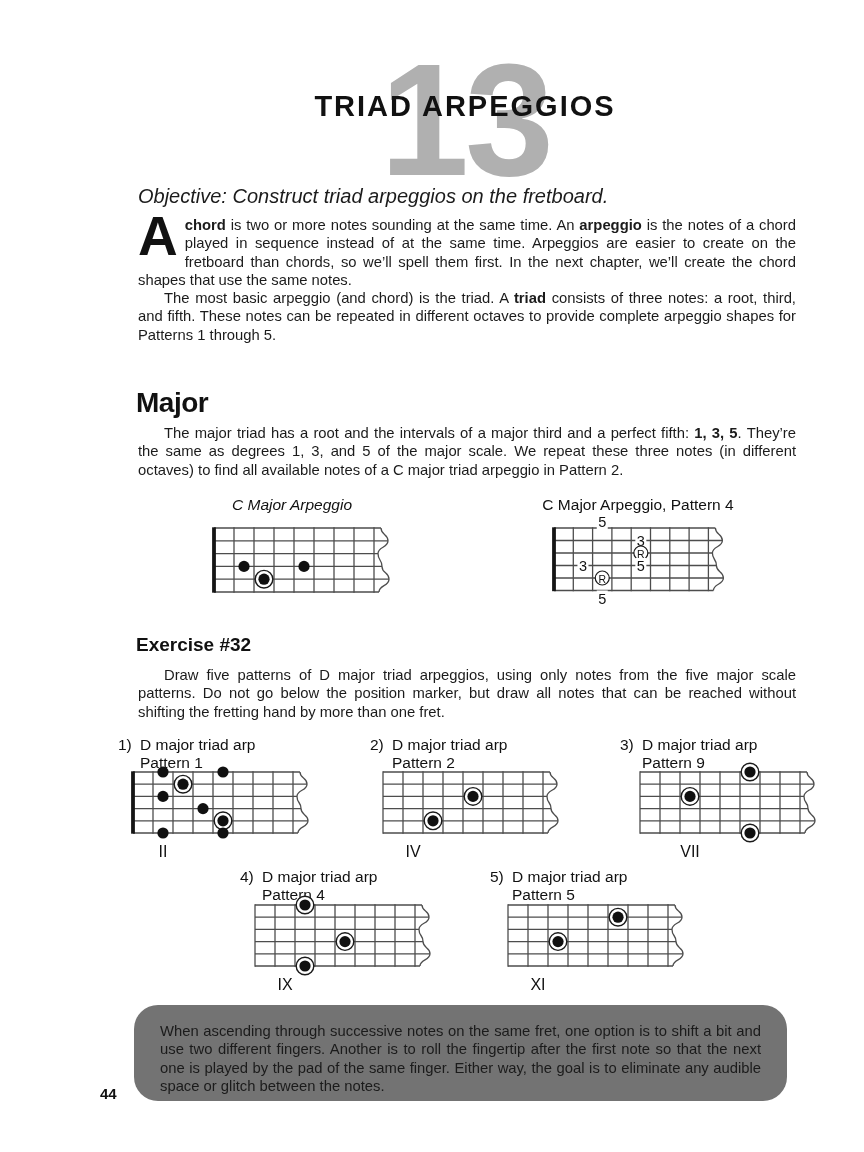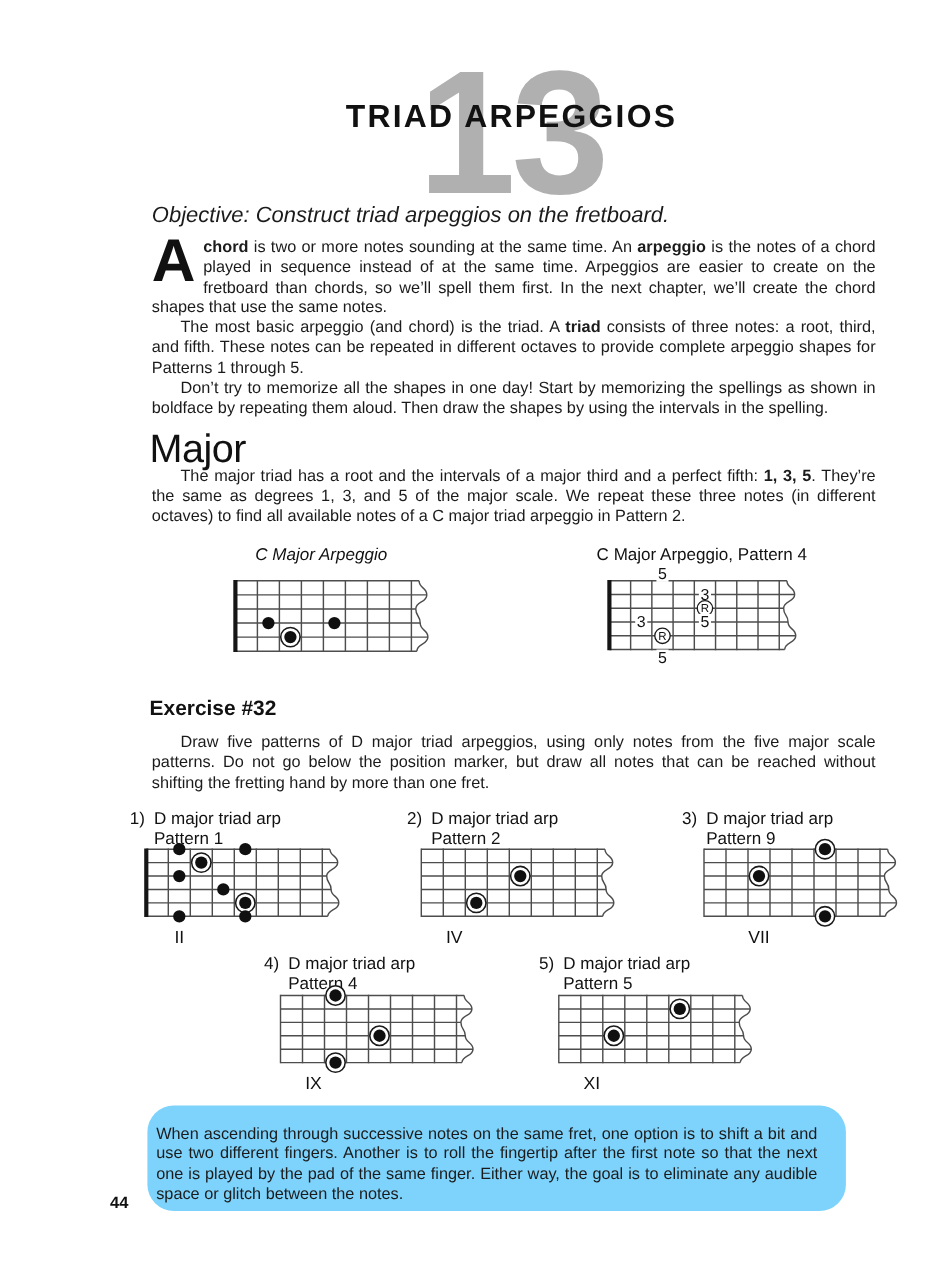--- a/index.html
+++ b/index.html
@@ -23,48 +23,47 @@
   
   .bodytext{ font-size:14.8px; line-height:18.3px; text-align:justify; }
   .bodytext p{ margin:0; }
   .bodytext p.ind{ text-indent:26px; }
   .b{ font-weight:bold; }
   .dropcap{
     float:left; font-weight:bold; font-size:55px; line-height:37px;
     padding:2px 7px 0 0; color:#111;
   }
   .intro{ top:216px; left:108px; width:658px; }
-  .major-heading{ top:387px; left:106px; font-size:36px; font-weight:normal; letter-spacing:-0.5px; color:#111; }
+  .major-heading{ top:387px; left:106px; font-size:28px; font-weight:bold; letter-spacing:-0.5px; color:#111; }
   .major-p{ top:424px; left:108px; width:658px; }
   .fig-label{ font-size:15.5px; text-align:center; color:#111; }
   .exercise-heading{ top:634px; left:106px; font-size:19px; font-weight:bold; color:#111; }
   .exercise-p{ top:666px; left:108px; width:658px; }
   .ex-label{ font-size:15.5px; line-height:17.5px; padding-left:22px; color:#111; }
   .ex-num{ position:absolute; left:0; top:0; }
   .tip-box{
     top:1005px; left:104px; width:601px; height:79px;
-    background:#7dd3fc; border-radius:24px; padding:17px 26px 0 8px;
+    background:#737373; border-radius:24px; padding:17px 26px 0 26px;
   }
   .page-number{ top:1085px; left:70px; font-size:15px; font-weight:bold; color:#111; }
   svg{ display:block; }
 </style>
 </head>
 <body>
 
 <div class="page">
 
   <div class="abs chapter-number">13</div>
   <div class="abs chapter-title">TRIAD ARPEGGIOS</div>
 
   <div class="abs objective">Objective: Construct triad arpeggios on the fretboard.</div>
 
   <div class="abs intro bodytext">
     <p><span class="dropcap">A</span><span><span class="b">chord</span><span> is two or more notes sounding at the same time. An </span><span class="b">arpeggio</span><span> is the notes of a chord played in sequence instead of at the same time. Arpeggios are easier to create on the fretboard than chords, so we’ll spell them first. In the next chapter, we’ll create the chord shapes that use the same notes.</span></span></p>
     <p class="ind"><span>The most basic arpeggio (and chord) is the triad. A </span><span class="b">triad</span><span> consists of three notes: a root, third, and fifth. These notes can be repeated in different octaves to provide complete arpeggio shapes for Patterns 1 through 5.</span></p>
-    <p class="ind"><span>Don’t try to memorize all the shapes in one day! Start by memorizing the spellings as shown in boldface by repeating them aloud. Then draw the shapes by using the intervals in the spelling.</span></p>
   </div>
 
   <div class="abs major-heading">Major</div>
   <div class="abs major-p bodytext">
     <p class="ind"><span>The major triad has a root and the intervals of a major third and a perfect fifth: </span><span class="b">1, 3, 5</span><span>. They’re the same as degrees 1, 3, and 5 of the major scale. We repeat these three notes (in different octaves) to find all available notes of a C major triad arpeggio in Pattern 2.</span></p>
   </div>
 
   <div class="abs fig-label" style="top:496px; left:182px; width:160px;font-style:italic;">C Major Arpeggio</div>
   <svg class="abs" style="top:514px; left:181px;" width="185" height="94" viewBox="0 0 185 94">
       <line x1="3" y1="14" x2="170" y2="14" stroke="#4d4d4d" stroke-width="1.3"></line>

